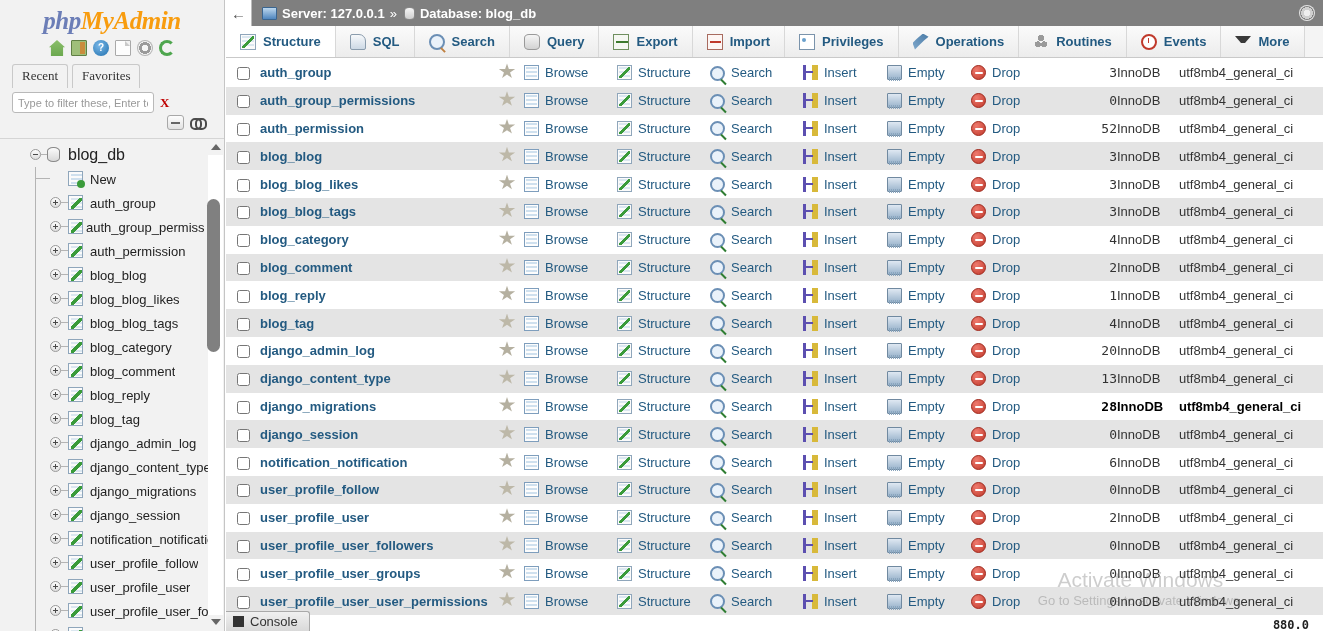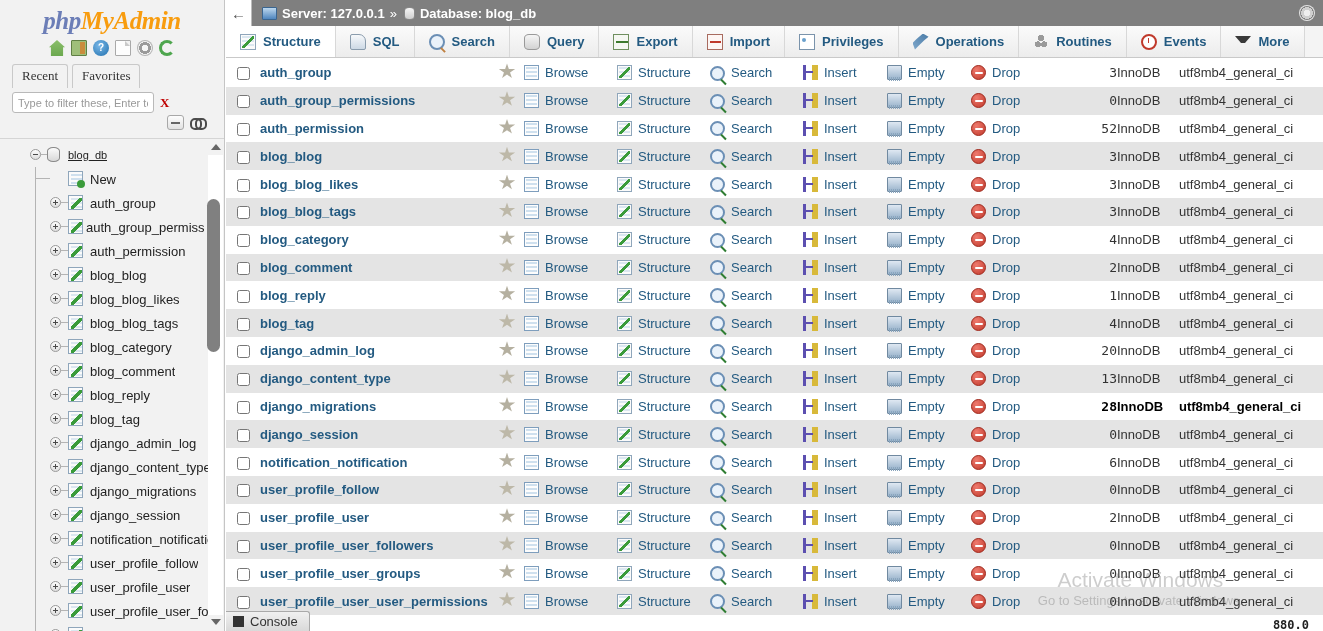--- a/index.html
+++ b/index.html
@@ -178,21 +178,21 @@
   }
   .new-ico:after {
     content:""; position:absolute; left:2px; top:2px; width:11px; height:11px;
     background: repeating-linear-gradient(to bottom, #cfe0ee 0 2px, #fbfbfb 2px 4px);
   }
   .new-ico:before {
     content:""; position:absolute; right:-3px; bottom:-3px; width:8px; height:8px;
     background:#3a9b3a; border-radius:50%; z-index:2;
   }
   .tree-label { margin-left: 22px; overflow: hidden; }
-  li.db-node .tree-label { margin-left: 6px; font-size: 11px; text-decoration: underline; }
+  li.db-node .tree-label { margin-left: 6px; font-size: 16px; }
   li.new-node .tree-label { margin-left: 22px; }
   .vline { position:absolute; left: 35px; top:0; bottom:0; width:1px; background:#b4b4b4; }
   .hline { position:absolute; left:35px; top:11px; width: 15px; height:1px; background:#b4b4b4; }
   .hline2 { position:absolute; left:61px; top:11px; width: 8px; height:1px; background:#b4b4b4; }
 
   
   #main { position: absolute; left: 226px; top: 0; right: 0; bottom: 0; background:#fff; }
 
   #topbar {
     height: 26px; background: #7f7f7f;

